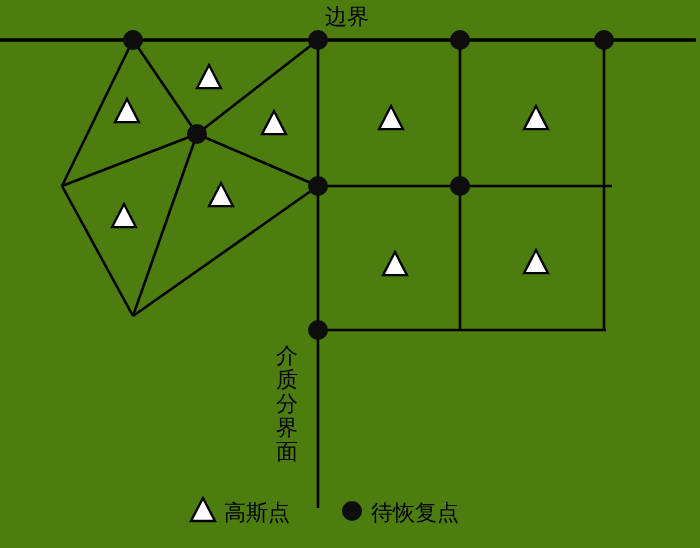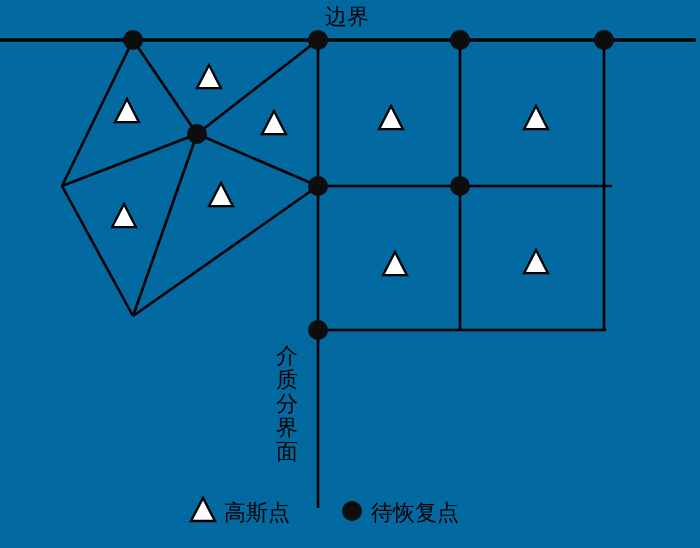--- a/index.html
+++ b/index.html
@@ -4,21 +4,21 @@
 <style>
   html, body {
     margin: 0;
     padding: 0;
     background: #ffffff;
   }
   .figure-wrap {
     width: 700px;
     height: 548px;
     position: relative;
-    background: #0369a1;
+    background: #4d7c0f;
     font-family: "Liberation Serif", "DejaVu Serif", serif;
   }
   svg text {
     font-family: "Liberation Serif", "DejaVu Serif", serif;
     fill: #000000;
   }
   .label-text {
     font-size: 22px;
   }
   .legend-text {

